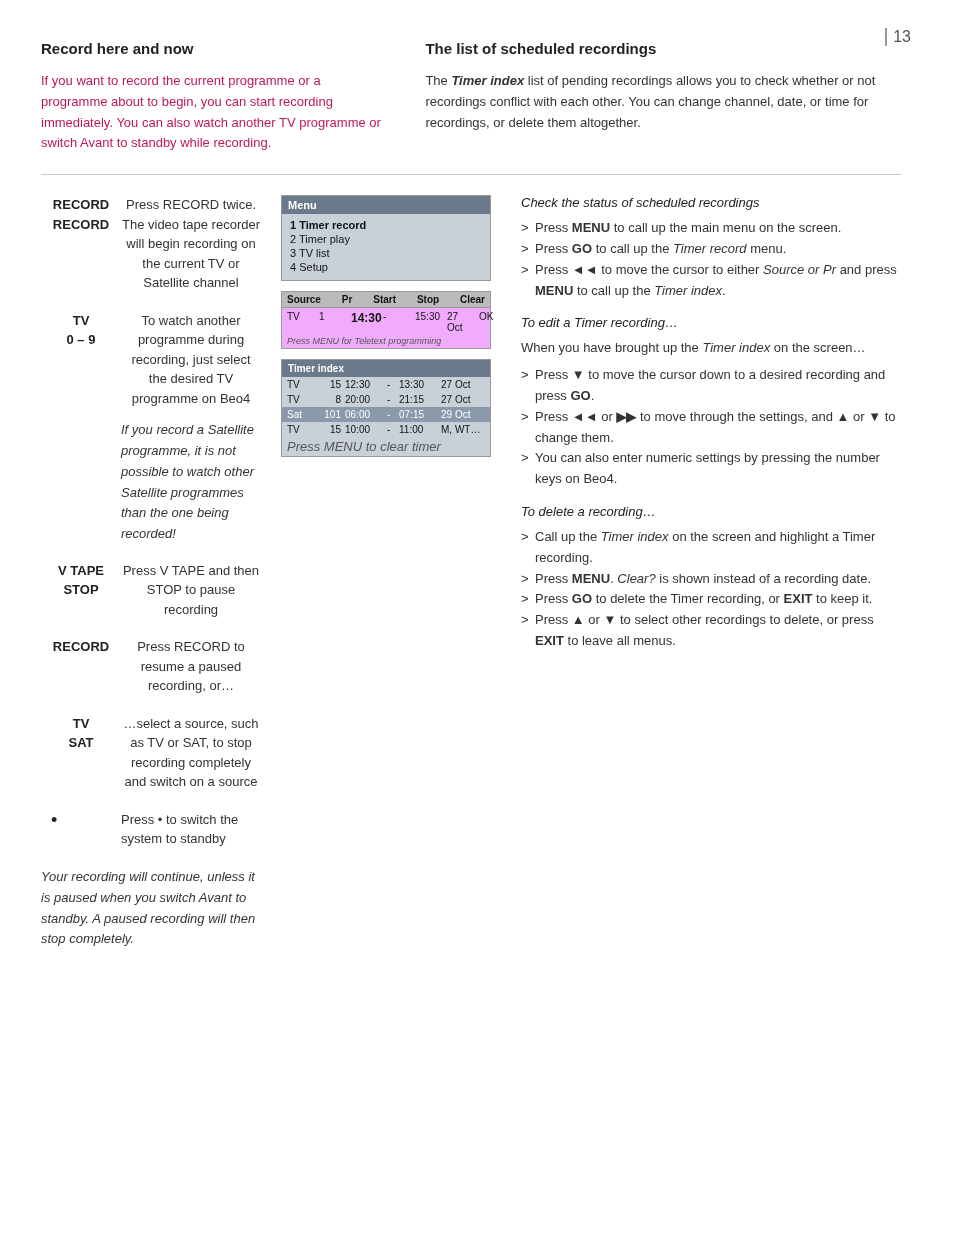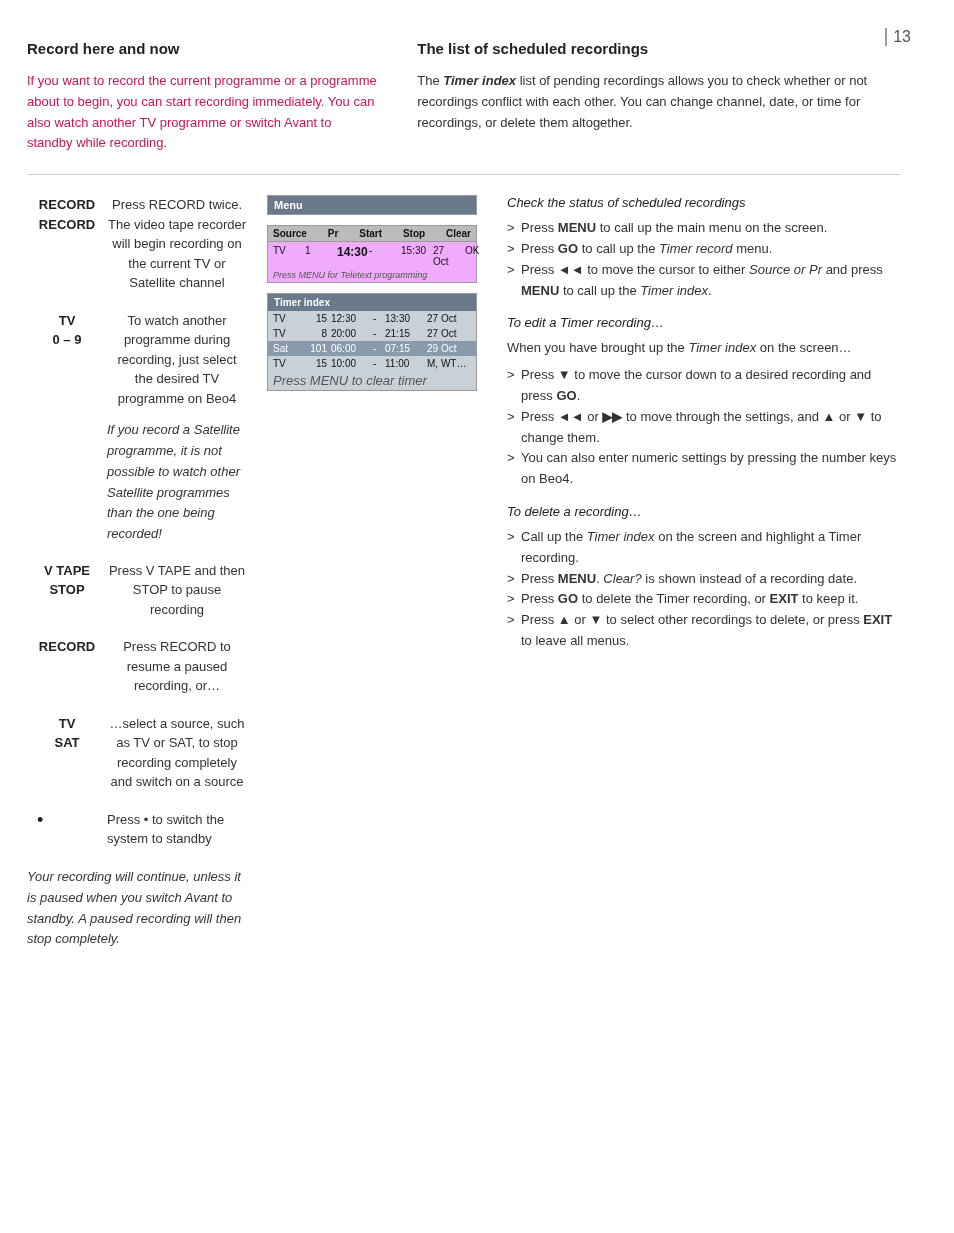--- a/index.html
+++ b/index.html
@@ -9,21 +9,21 @@
       color: #222;
       background: #fff;
       width: 954px;
       min-height: 1233px;
       position: relative;
     }
 
     .page {
       width: 951px;
       min-height: 1233px;
-      padding: 40px 50px 40px 27px;
+      padding: 40px 50px 40px 41px;
       position: relative;
     }
 
     
     .page-number {
       position: absolute;
       top: 28px;
       right: 40px;
       font-size: 16px;
       color: #555;
@@ -372,20 +372,26 @@
         <div class="bullet-desc">Press • to switch the system to standby</div>
       </div>
 
       <div class="footer-note">Your recording will continue, unless it is paused when you switch Avant to standby. A paused recording will then stop completely.</div>
     </div>
 
     <div class="main-center">
 
       <div class="screen-menu">
         <div class="screen-menu-title">Menu</div>
+        <div class="screen-menu-items">
+          <div class="screen-menu-item active">1 Timer record</div>
+          <div class="screen-menu-item">2 Timer play</div>
+          <div class="screen-menu-item">3 TV list</div>
+          <div class="screen-menu-item">4 Setup</div>
+        </div>
       </div>
 
       <div class="screen-status">
         <div class="screen-status-header">
           <span>Source</span>
           <span>Pr</span>
           <span>Start</span>
           <span>Stop</span>
           <span>Clear</span>
         </div>

